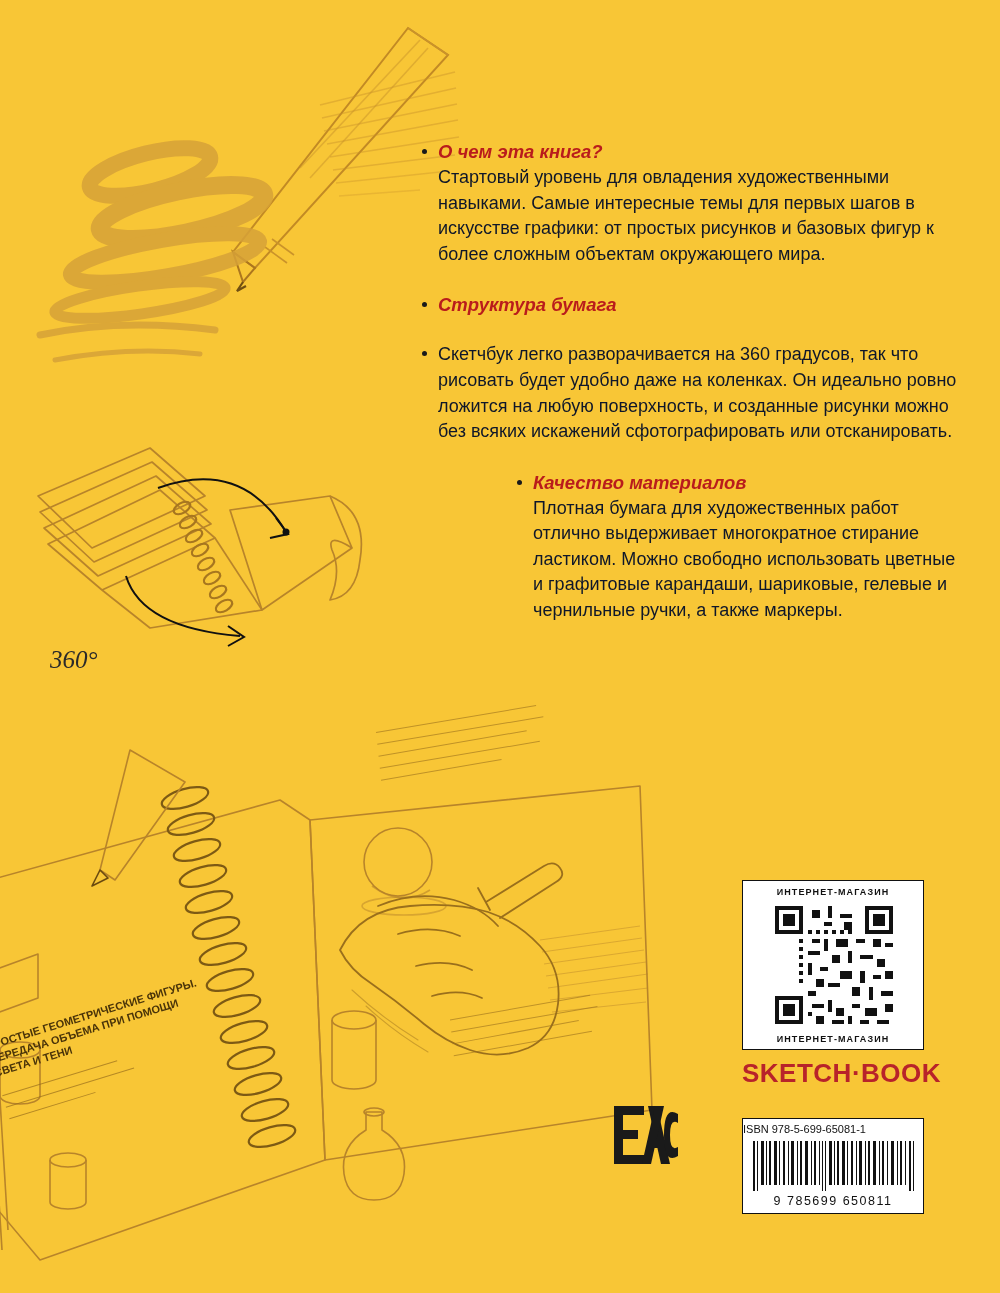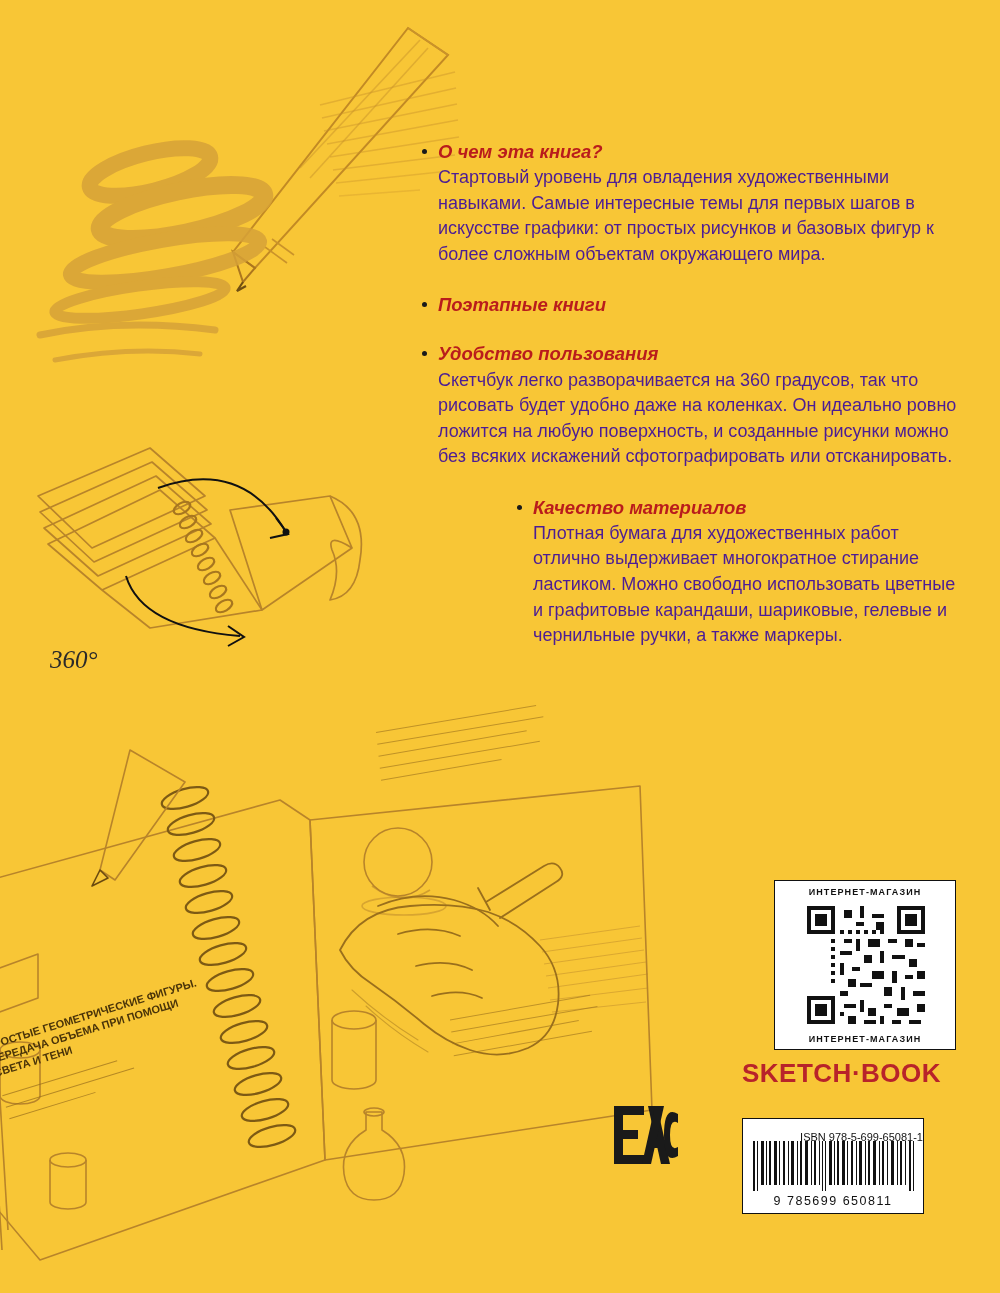--- a/index.html
+++ b/index.html
@@ -61,21 +61,21 @@
   .b-title {
     font-weight: bold;
     font-style: italic;
     font-size: 18.5px;
     color: #b91c1c;
     line-height: 1.25;
     margin: 0 0 2px 0;
   }
   .b-body {
     font-size: 18px;
-    color: #4c1d95;
+    color: #0f172a;
     line-height: 1.42;
     margin: 0;
   }
 
   
   #eac-mark {
     position: absolute;
     left: 612px;
     top: 1104px;
     width: 68px;
@@ -83,21 +83,20 @@
   }
   #qr-panel {
     position: absolute;
     left: 742px;
     top: 880px;
     width: 182px;
     height: 170px;
     background: #ffffff;
     border: 1px solid #111;
     box-sizing: border-box;
-    margin-left: 32px;
   }
   #qr-panel .shop-top, #qr-panel .shop-bottom {
     position: absolute;
     left: 0;
     width: 100%;
     text-align: center;
     font-size: 9px;
     font-weight: bold;
     letter-spacing: 1.1px;
     color: #111;
@@ -146,23 +145,23 @@
     left: 742px;
     top: 1118px;
     width: 182px;
     height: 96px;
     background: #ffffff;
     border: 1px solid #111;
     box-sizing: border-box;
   }
   #isbn-text {
     position: absolute;
-    left: 0; top: 12px;
+    left: 0; top: 4px;
     width: 100%;
-    text-align: right;
+    text-align: left;
     font-size: 11px;
     color: #111;
     font-family: "Liberation Sans", sans-serif;
   }
   #barcode {
     position: absolute;
     left: 10px;
     top: 22px;
     width: 162px;
     height: 50px;
@@ -350,26 +349,25 @@
   <div id="text-column">
 
     <div class="bullet-block">
       <span class="dot"></span>
       <p class="b-title">О чем эта книга?</p>
       <p class="b-body">Стартовый уровень для овладения художественными навыками. Самые интересные темы для первых шагов в искусстве графики: от простых рисунков и базовых фигур к более сложным объектам окружающего мира.</p>
     </div>
 
     <div class="bullet-block">
       <span class="dot"></span>
-      <p class="b-title">Поэтапные книги</p>
+      <p class="b-title">Структура бумага</p>
     </div>
 
     <div class="bullet-block">
       <span class="dot"></span>
-      <p class="b-title">Удобство пользования</p>
       <p class="b-body">Скетчбук легко разворачивается на 360 градусов, так что рисовать будет удобно даже на коленках. Он идеально ровно ложится на любую поверхность, и созданные рисунки можно без всяких искажений сфотографировать или отсканировать.</p>
     </div>
 
     <div class="bullet-block indented">
       <span class="dot"></span>
       <p class="b-title">Качество материалов</p>
       <p class="b-body">Плотная бумага для художественных работ отлично выдерживает многократное стирание ластиком. Можно свободно использовать цветные и графитовые карандаши, шариковые, гелевые и чернильные ручки, а также маркеры.</p>
     </div>
 
   </div>

